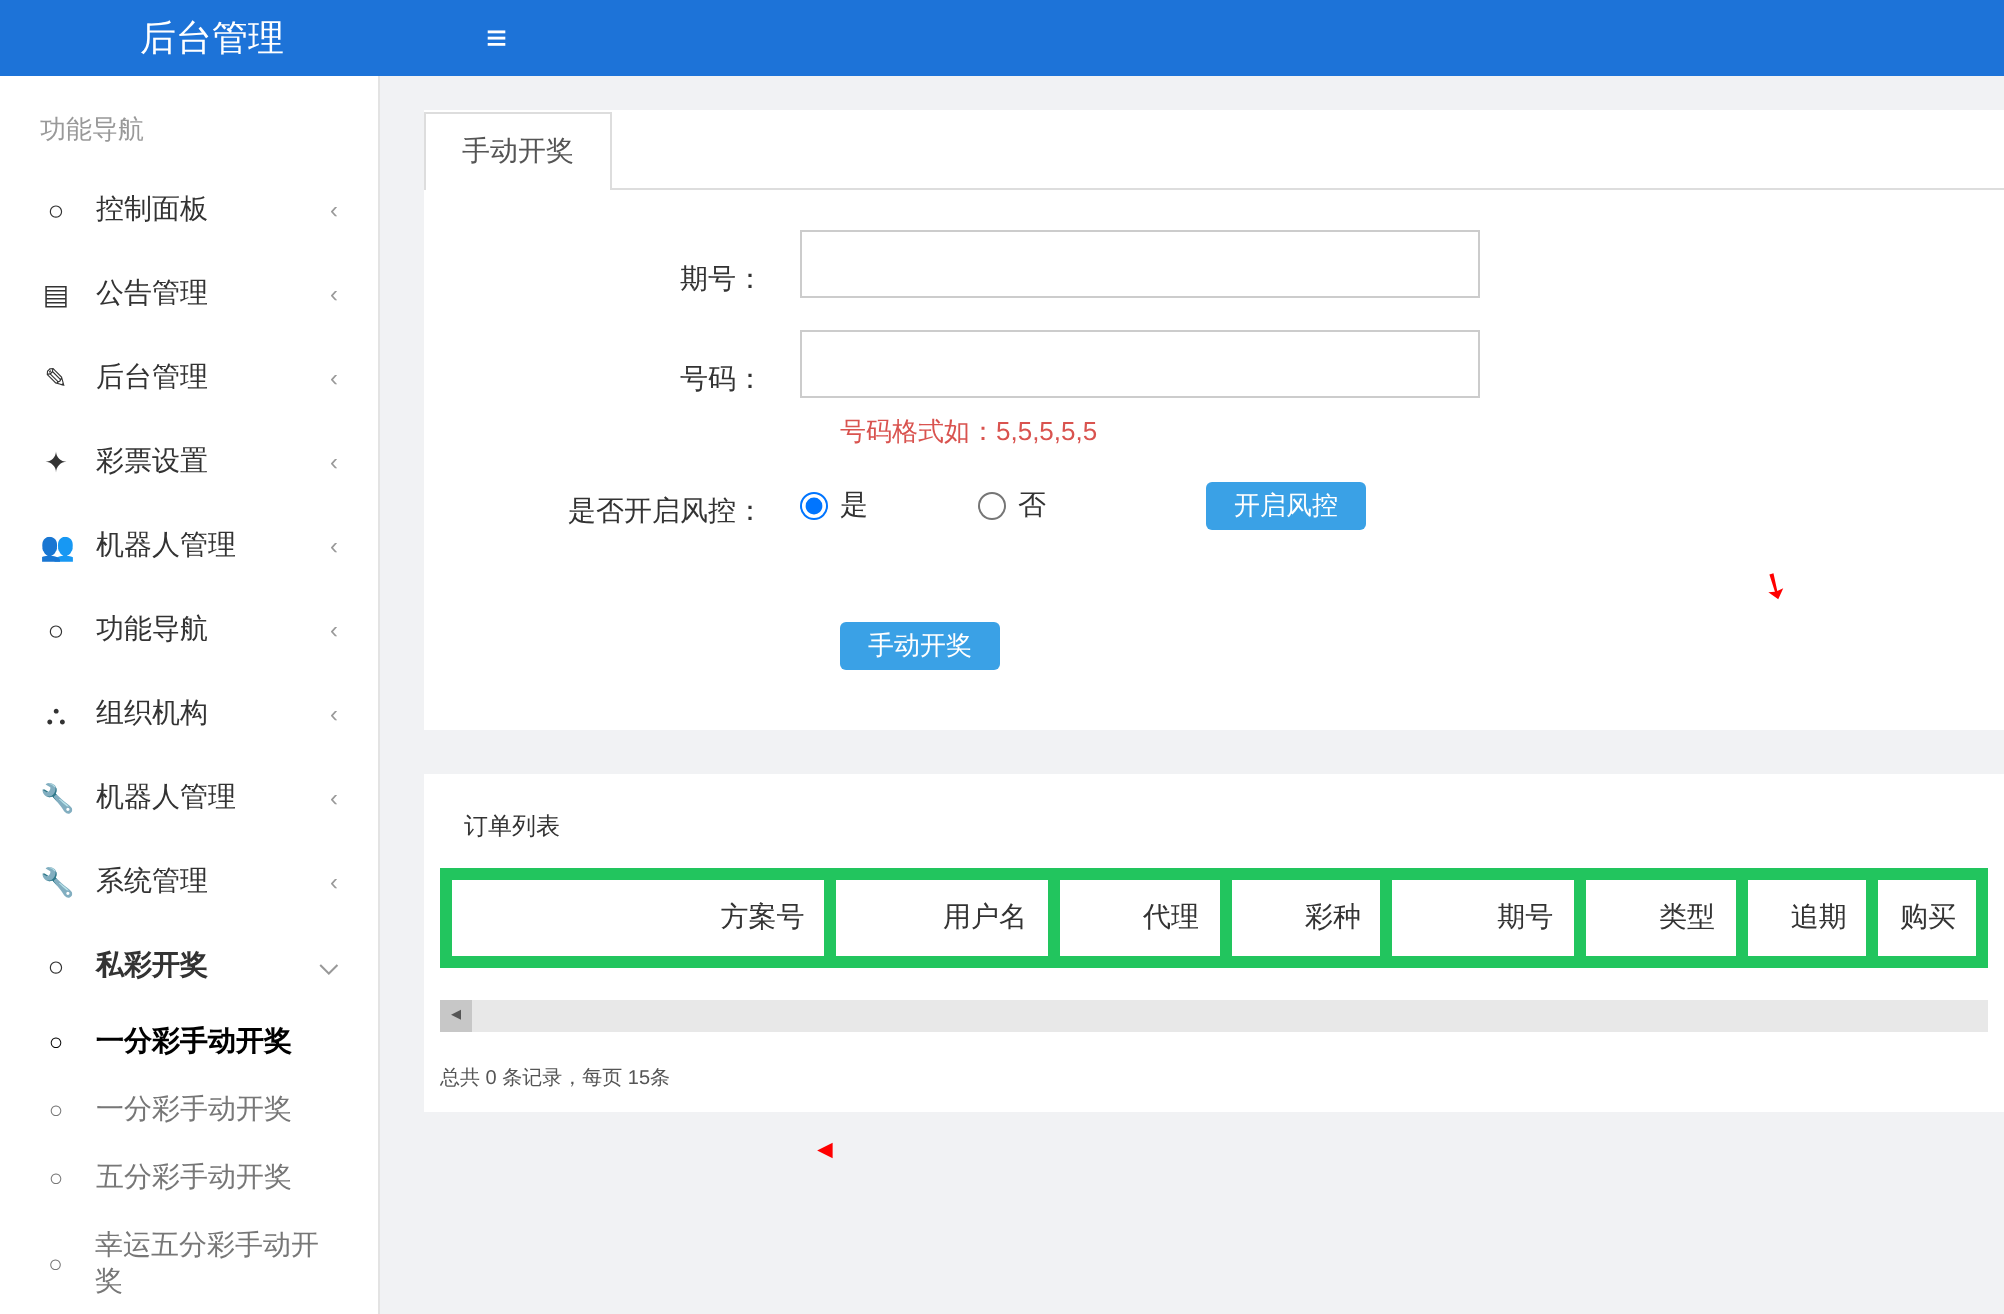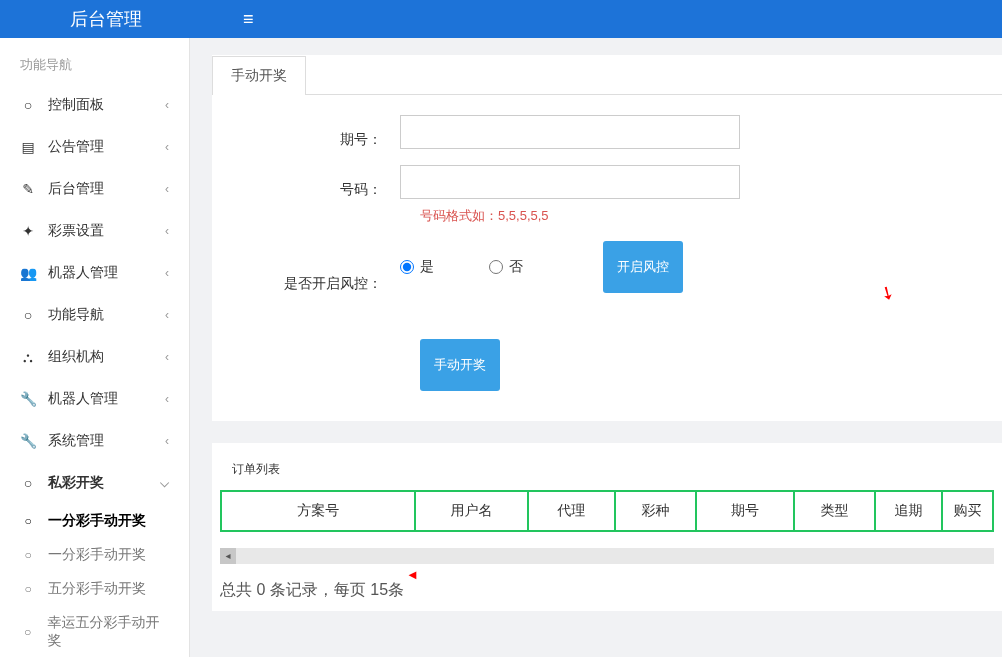--- a/index.html
+++ b/index.html
@@ -120,21 +120,21 @@
       margin-left: 178px;
       margin-top: -8px;
       margin-bottom: 16px;
     }
     .radio-group { display: flex; align-items: center; gap: 55px; }
     .radio-opt { display: flex; align-items: center; gap: 6px; }
     .radio-opt input { width: 14px; height: 14px; }
     
     .btn {
       display: inline-block;
-      padding: 17px 14px;
+      padding: 3px 14px;
       background: #3aa1e6;
       color: #fff;
       border: none;
       border-radius: 3px;
       cursor: pointer;
       font-size: 13px;
       font-family: Liberation Serif, serif;
     }
     .btn-primary { background: #3aa1e6; margin-left: 25px; }
     .btn-submit { margin-left: 178px; margin-top: 30px; margin-bottom: 10px; }
@@ -161,23 +161,23 @@
     
     .panel-title {
       padding: 18px 20px 12px 20px;
       font-size: 12px;
       color: #333;
     }
     
     .table-wrap { padding: 0 8px 10px 8px; overflow-x: hidden; }
     table { width: 100%; border-collapse: collapse; white-space: nowrap; }
     th {
-      border: 2px solid #22c55e;
+      border: 6px solid #22c55e;
       padding: 10px 10px;
-      text-align: center;
+      text-align: right;
       color: #333;
       font-size: 14px;
       background: #fff;
       font-weight: normal;
     }
     th:nth-child(1) { width: 190px; }
     th:nth-child(2) { width: 110px; }
     th:nth-child(3) { width: 85px; }
     th:nth-child(4) { width: 80px; }
     th:nth-child(5) { width: 95px; }
@@ -200,21 +200,21 @@
       background: #c7c7c7;
       text-align: center;
       font-size: 10px;
       line-height: 16px;
       color: #555;
     }
     
     .pager-info {
       padding: 6px 0 10px 8px;
       color: #555;
-      font-size: 16px;
+      font-size: 10px;
     }
     
     .content-inner { position: relative; }
   </style>
 </head>
 <body>
 
 <div class="header">
   <span class="header-title">后台管理</span>
   <span class="menu-toggle">≡</span>

